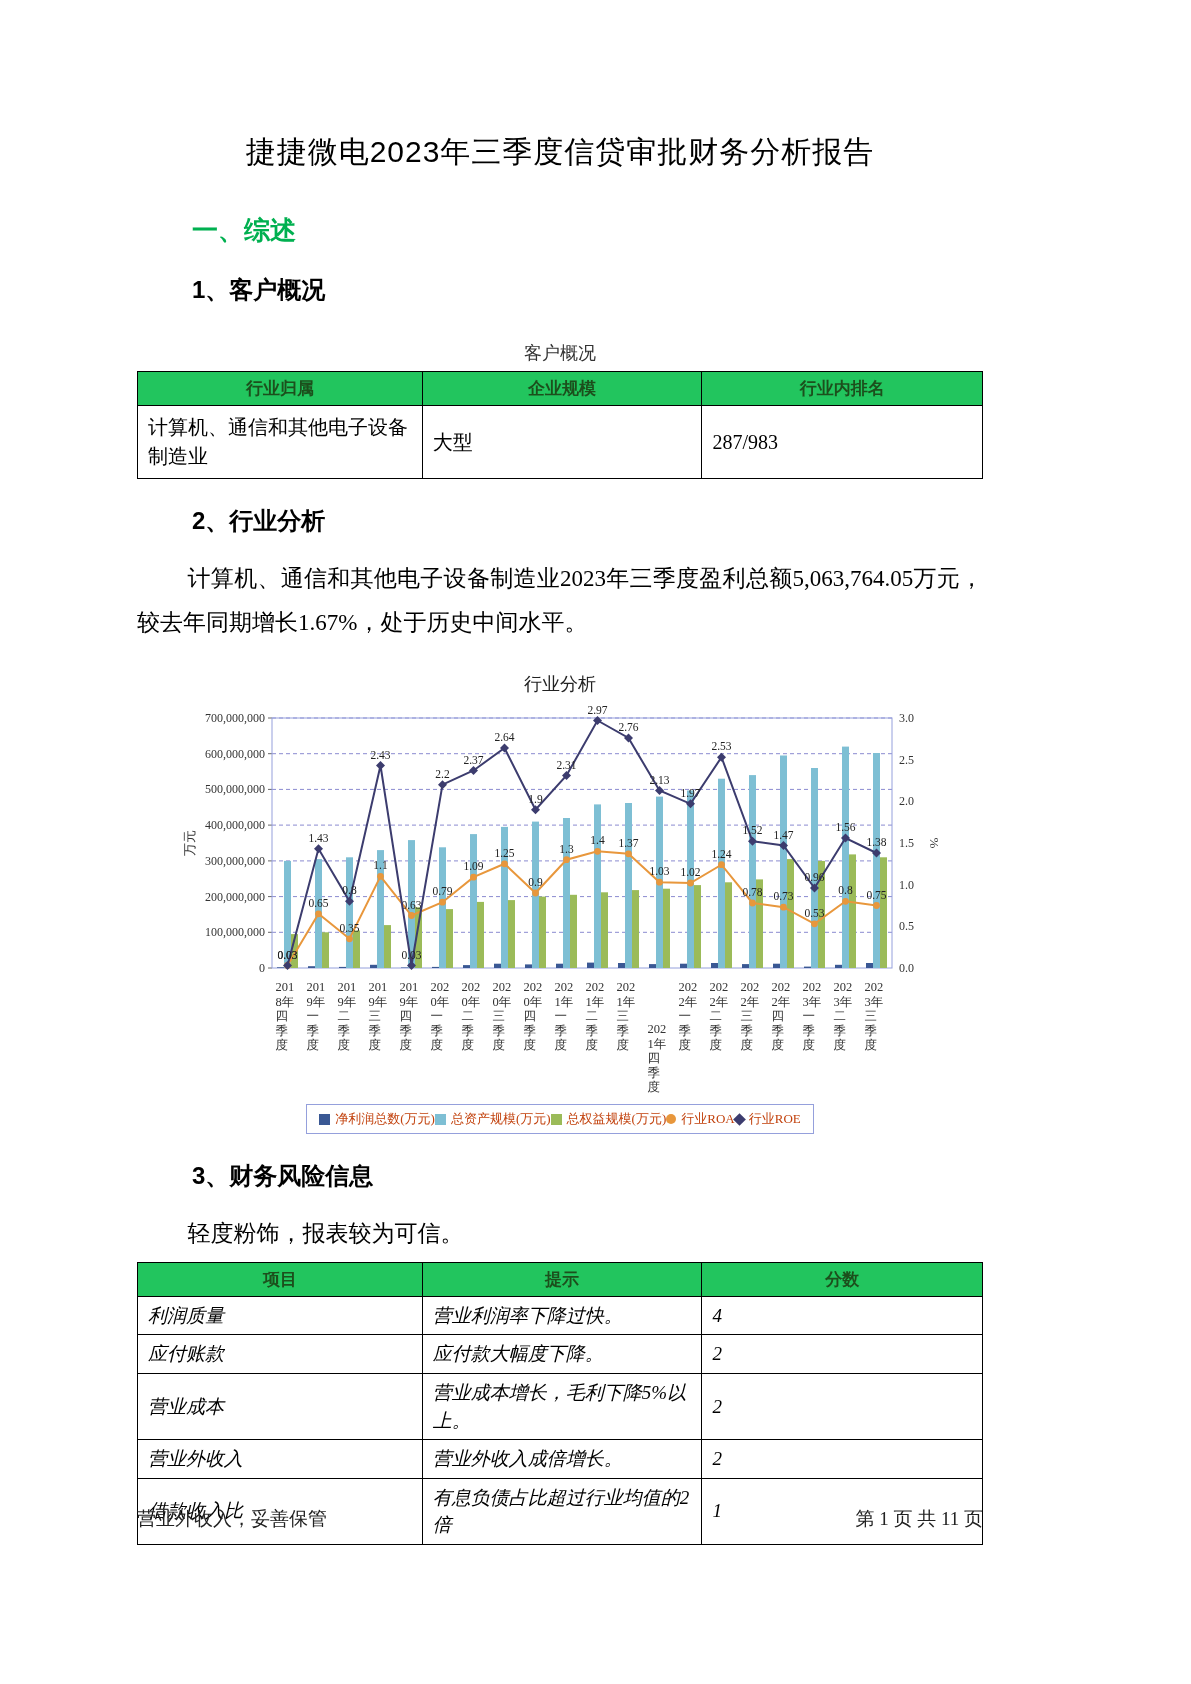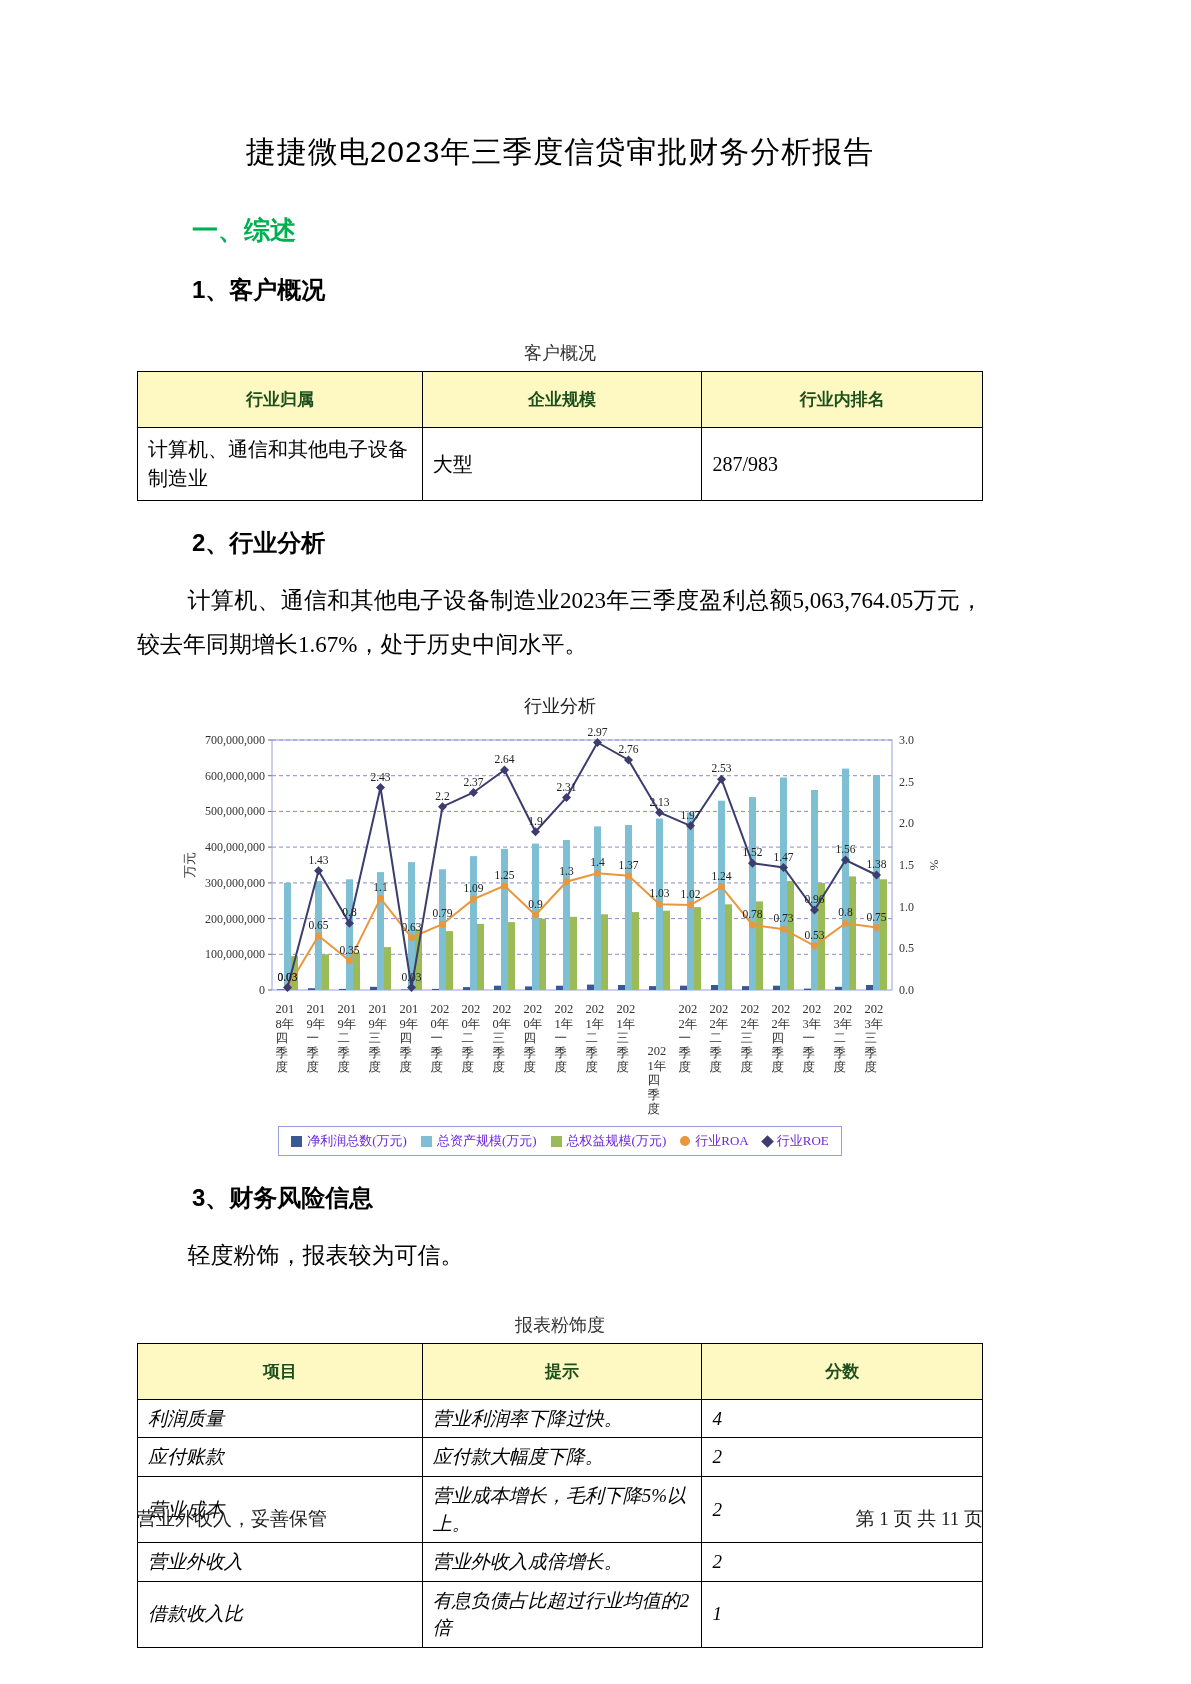--- a/index.html
+++ b/index.html
@@ -26,24 +26,24 @@
     margin: 40px 0 0 55px;
   }
   .sub-heading {
     font-family: "Liberation Sans", "DejaVu Sans", sans-serif;
     font-size: 24px; font-weight: bold; color: #000;
     margin: 26px 0 0 55px;
   }
   .tbl-caption { text-align: center; font-size: 18px; color: #333; margin-top: 35px; }
   table.green-table { width: 100%; border-collapse: collapse; margin-top: 6px; }
   table.green-table th {
-    background: #fef9c3; color: #1c4f1c;
+    background: #22c55e; color: #1c4f1c;
     font-family: "Liberation Sans", "DejaVu Sans", sans-serif;
     font-size: 17px; font-weight: bold;
-    border: 1px solid #000; padding: 16px 4px; text-align: center;
+    border: 1px solid #000; padding: 5px 4px; text-align: center;
   }
   table.green-table td {
     border: 1px solid #000; font-size: 20px; padding: 7px 10px;
     vertical-align: middle; text-align: left; line-height: 1.45;
   }
   table.green-table col.c1 { width: 33.7%; }
   table.green-table col.c2 { width: 33.1%; }
   table.green-table col.c3 { width: 33.2%; }
   table.risk td { font-size: 19px; padding: 5px 10px; font-style: italic; }
   .body-para {
@@ -55,22 +55,22 @@
   svg text { font-family: "Liberation Serif", "DejaVu Serif", serif; }
   .xlabels { display: flex; margin-top: 2px; }
   .xcell { display: flex; justify-content: center; }
   .xcell span {
     display: block; width: 24px; font-size: 12.5px; line-height: 1.15;
     text-align: left; word-break: break-all; color: #333;
   }
   .legend {
     display: flex; justify-content: center; align-items: center;
     width: fit-content; margin: 10px auto 0;
-    border: 1px solid #95a0dc; padding: 5px 12px; gap: 14px;
-    font-size: 13px; color: #6d28d9; font-family: "Liberation Serif", serif;
+    border: 1px solid #95a0dc; padding: 5px 12px; 
+    font-size: 13px; color: #c2410c; font-family: "Liberation Serif", serif;
   }
   .lg-item { display: inline-flex; align-items: center; white-space: nowrap; }
   .mk { display: inline-block; width: 11px; height: 11px; margin-right: 5px; }
   .mk-ci { border-radius: 50%; width: 10px; height: 10px; }
   .mk-dm { transform: rotate(45deg); width: 9px; height: 9px; }
   .footer {
     position: absolute; left: 137px; right: 208px; bottom: 152px;
     display: flex; justify-content: space-between;
     font-size: 19px; color: #222;
   }
@@ -375,21 +375,20 @@
           <span class="mk mk-dm" style="background: rgb(60, 60, 110);"></span>
           <span>行业ROE</span>
         </span>
       </div>
   </div>
 
   <h3 class="sub-heading">3、财务风险信息</h3>
 
   <p class="body-para">轻度粉饰，报表较为可信。</p>
 
-  <div class="tbl-caption">报表粉饰度</div>
   <table class="green-table risk">
     <colgroup>
         <col class="c1">
         <col class="c2">
         <col class="c3">
       </colgroup>
     <thead>
         <tr>
           <th>项目</th>
           <th>提示</th>

